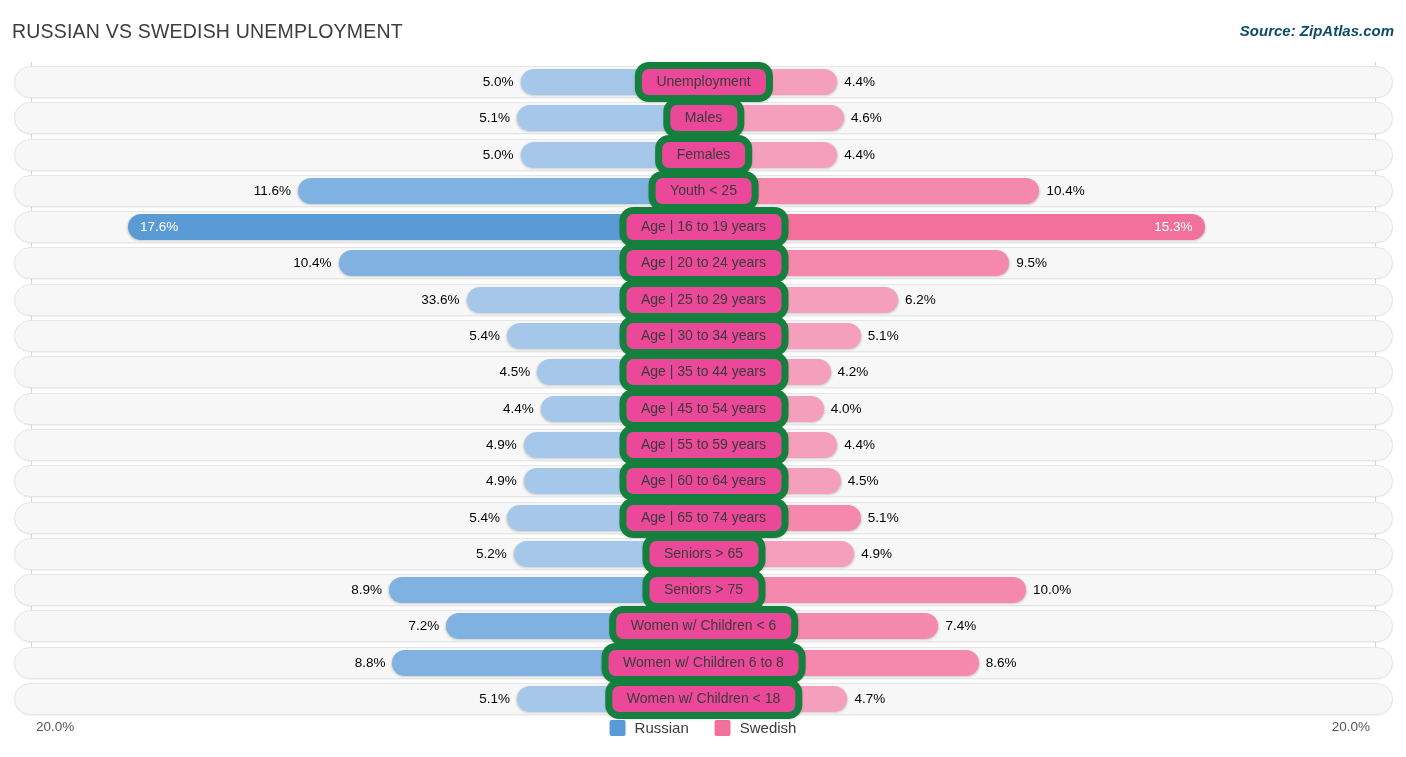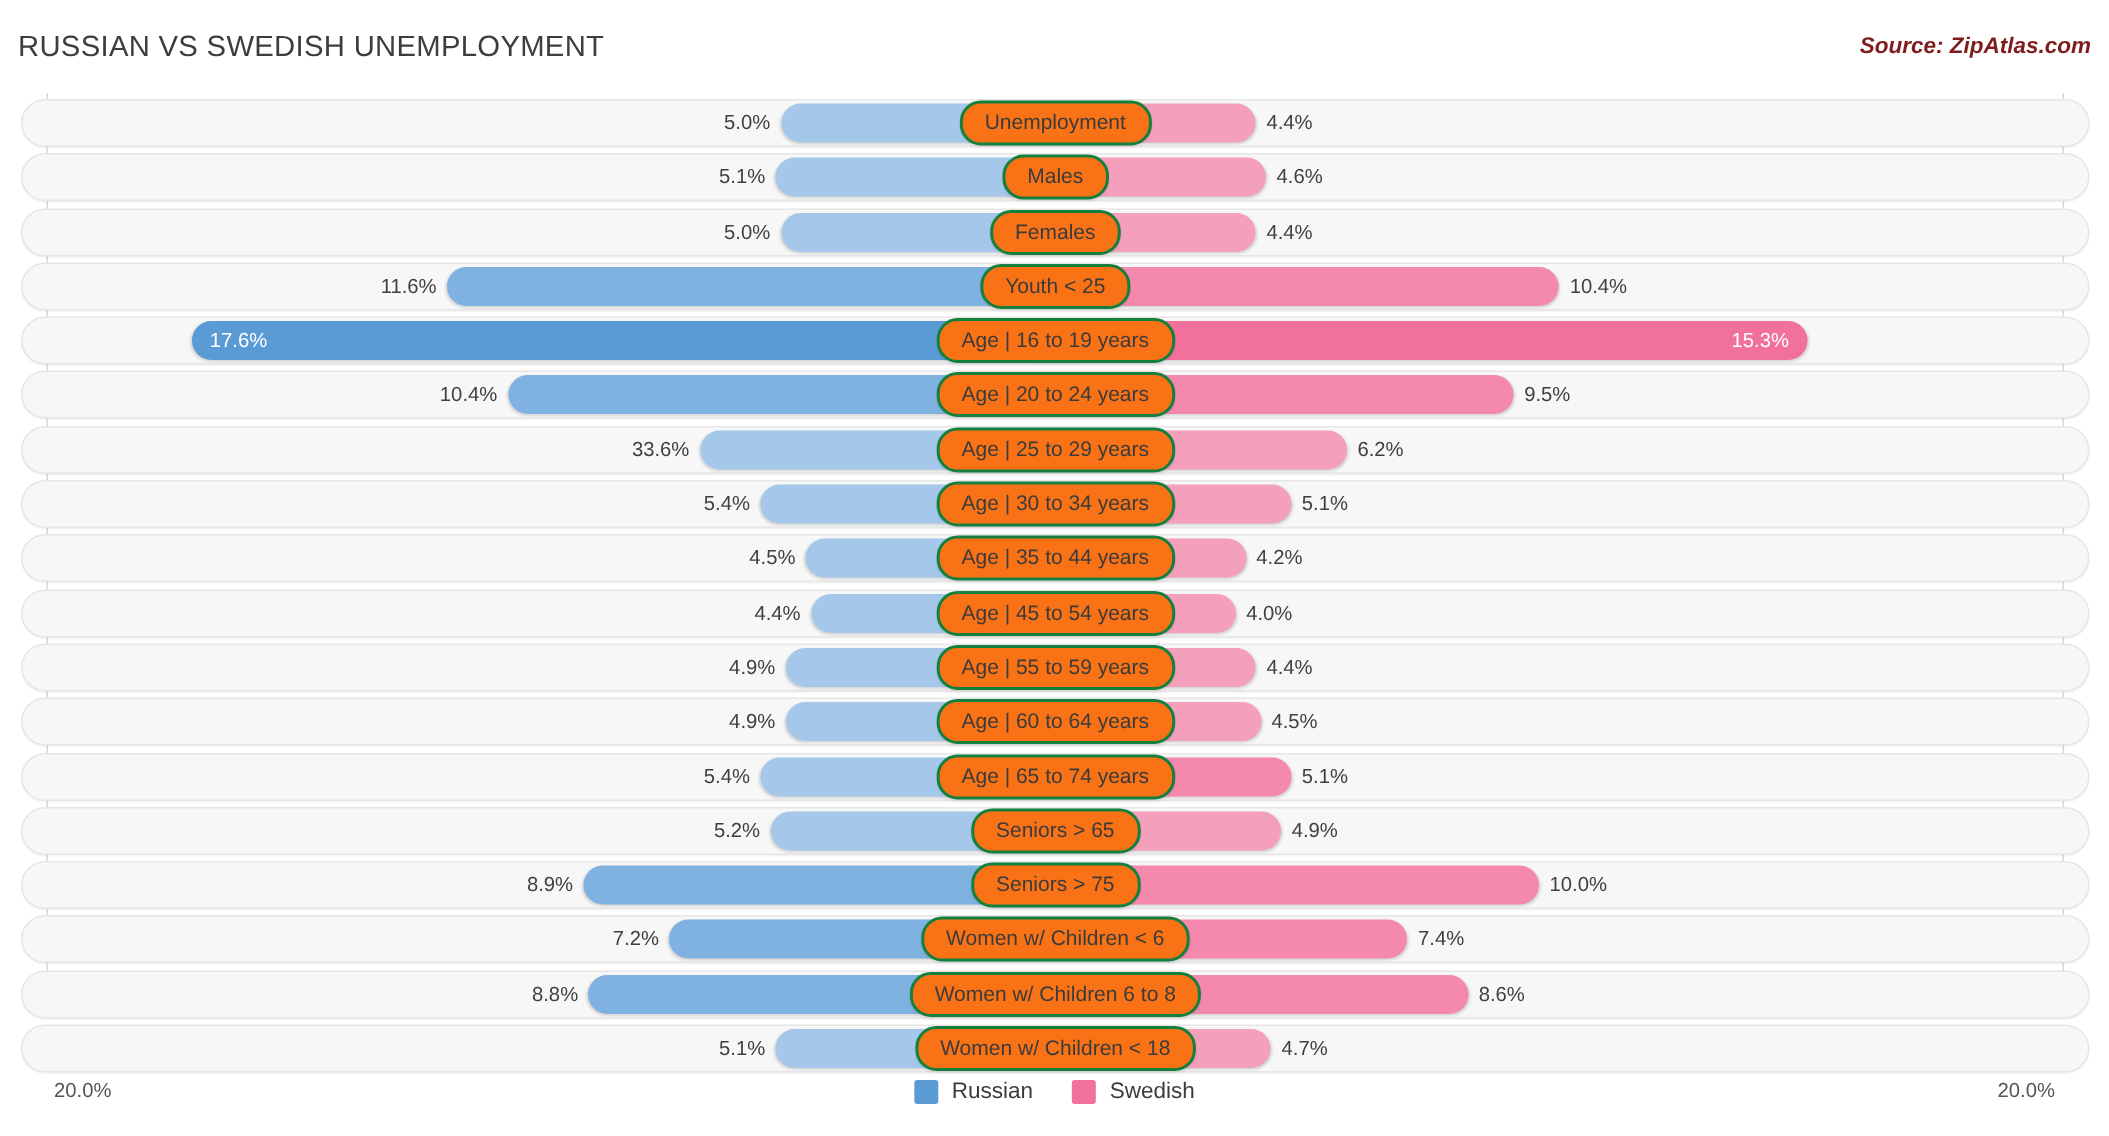--- a/index.html
+++ b/index.html
@@ -36,21 +36,21 @@
     font-weight: 400;
     white-space: nowrap;
   }
   .chart-source {
     position: absolute;
     right: 12px;
     top: 22px;
     font-size: 15px;
     font-style: italic;
     font-weight: bold;
-    color: #7f1d1d;
+    color: #0c4a6e;
     white-space: nowrap;
   }
 
   
   .plot {
     position: absolute;
     left: 0;
     top: 62px;
     width: 1406px;
     height: 655px;
@@ -103,35 +103,35 @@
     left: 0;
     border-radius: 0 13px 13px 0;
     box-shadow: 1px 1px 2px rgba(0,0,0,0.16);
   }
   .val {
     position: absolute;
     top: 0;
     height: 26px;
     line-height: 26px;
     font-size: 13.5px;
-    color: #404040;
+    color: #000000;
     white-space: nowrap;
   }
   .val.outside-left  { right: 100%; margin-right: 7px; }
   .val.outside-right { left: 100%;  margin-left: 7px; }
   .val.inside-left   { left: 12px;  color: #ffffff; }
   .val.inside-right  { right: 12px; color: #ffffff; }
 
   .label-pill {
     position: absolute;
     left: 50%;
     top: 50%;
     transform: translate(-50%, -50%);
-    background: #f97316;
-    border: 2px solid #15803d;
+    background: #ec4899;
+    border: 7px solid #15803d;
     border-radius: 14px;
     padding: 4px 15px 5px;
     font-size: 14px;
     line-height: 17px;
     color: #3b3b3b;
     white-space: nowrap;
     box-shadow: 0 1px 2px rgba(0,0,0,0.10);
     z-index: 3;
   }
 

